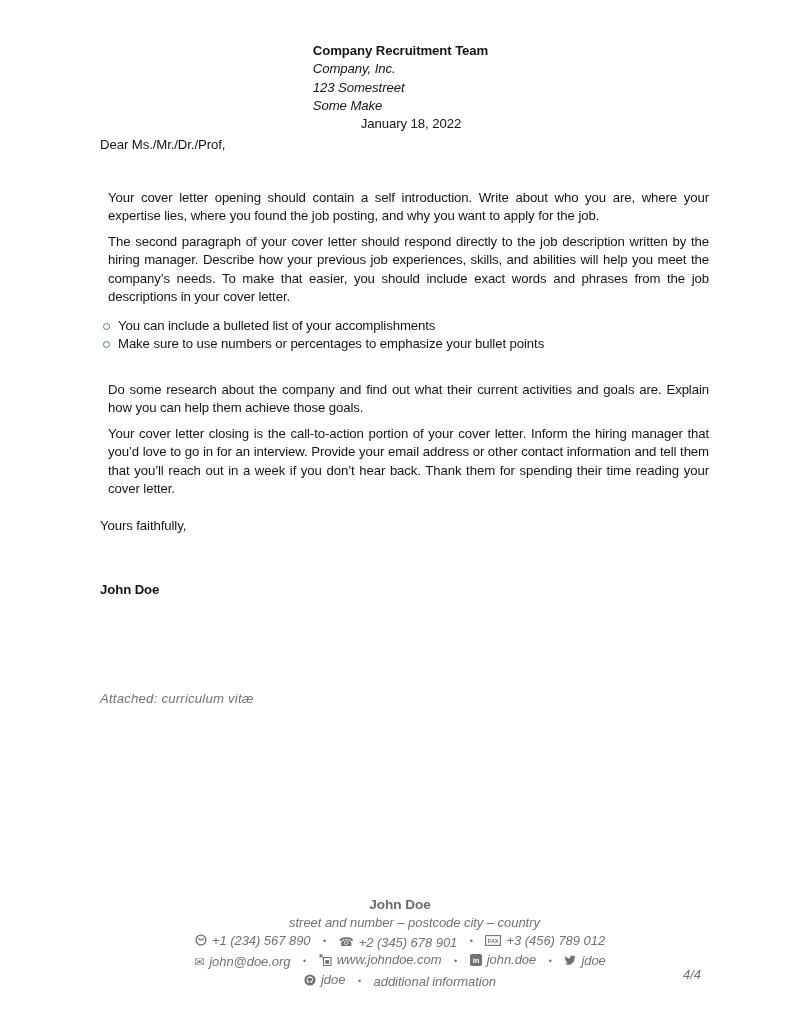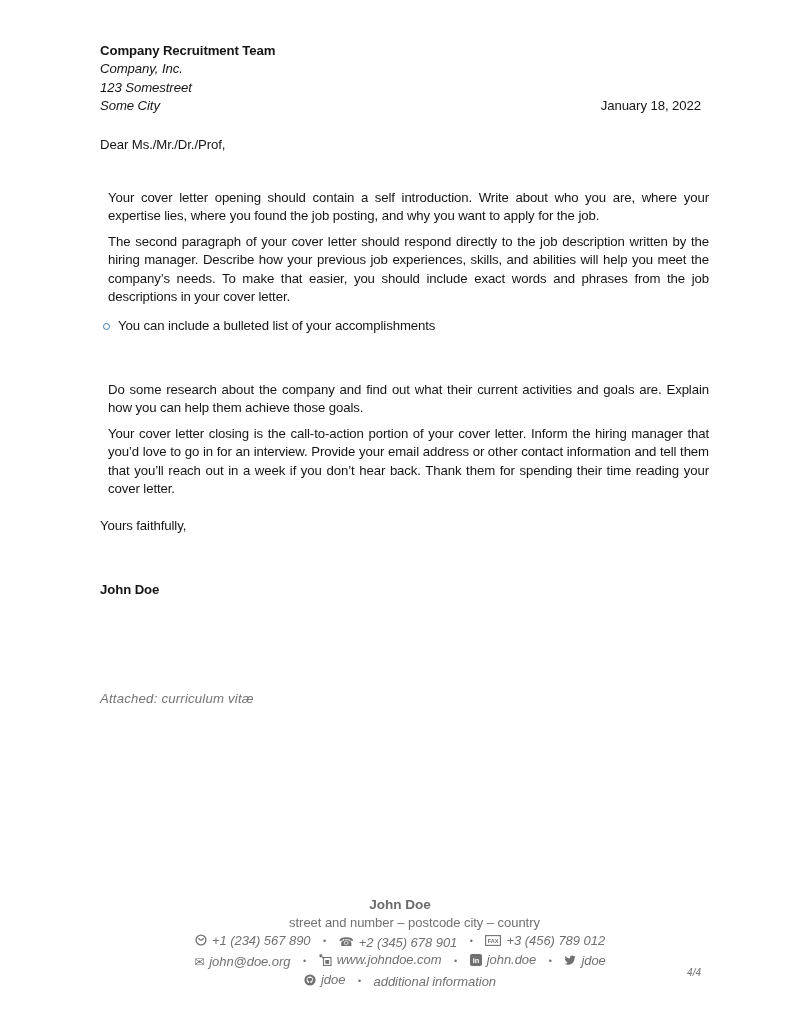--- a/index.html
+++ b/index.html
@@ -6,68 +6,72 @@
   body{
     width:800px;height:1035px;background:#ffffff;position:relative;
     font-family:"Liberation Sans", sans-serif;color:#151515;
     -webkit-font-smoothing:antialiased;
   }
   .abs{position:absolute;}
   .block{
     left:100px;width:601px;font-size:13.2px;line-height:18.3px;
     letter-spacing:-0.1px;text-align:justify;
   }
-  .header-row{display:flex;justify-content:space-between;align-items:flex-end;text-align:left;}
+  .header-row{display:flex;justify-content:space-between;align-items:center;text-align:left;flex-direction:column;}
   .recipient-name{font-weight:bold;}
   .recipient-line{font-style:italic;}
   .date{white-space:nowrap;text-align:right;margin-left:21px;}
   p{margin:8px;}
   .bullet-row{display:flex;align-items:flex-start;text-align:right;}
   .bullet-circle{
     flex:0 0 auto;width:5px;height:5px;border:1.6px solid #3d79b8;
     border-radius:50%;margin:6px 8px 0 3px;
   }
   .signature{font-weight:bold;}
   .attached{font-style:italic;color:#737373;letter-spacing:0.2px;}
   .footer{
     left:0;width:800px;text-align:center;color:#717171;
     font-size:13px;line-height:17.8px;letter-spacing:-0.05px;
   }
   .footer-name{font-weight:bold;font-size:13.6px;color:#6b6b6b;}
-  .footer-address{padding-left:29px;}
+  .footer-address{font-style:italic;padding-left:29px;}
   .contact-line{font-style:italic;white-space:nowrap;}
   .contact-item{display:inline-flex;align-items:center;}
   .cicon{display:inline-block;font-style:normal;margin-right:5px;color:#717171;line-height:1;}
   .cicon svg{display:block;}
   .glyph-icon{font-size:12px;font-family:"DejaVu Sans", sans-serif;}
   .sep{display:inline-block;margin:0 9px;font-size:9px;vertical-align:2px;font-style:normal;}
-  .page-num{font-style:italic;color:#717171;font-size:10px;}
+  .page-num{font-style:italic;color:#717171;font-size:13px;}
 </style>
 </head>
 <body>
 
 <div class="abs block header-row" style="top:42px">
   <div>
     <div class="recipient-name">Company Recruitment Team</div>
     <div class="recipient-line">Company, Inc.</div>
     <div class="recipient-line">123 Somestreet</div>
-    <div class="recipient-line">Some City</div>
+    <div class="recipient-line">Some Make</div>
   </div>
   <div class="date">January 18, 2022</div>
 </div>
 
 <div class="abs block" style="top:136px;text-align:left">Dear Ms./Mr./Dr./Prof,</div>
 
 <p class="abs block" style="top:181px">Your cover letter opening should contain a self introduction. Write about who you are, where your expertise lies, where you found the job posting, and why you want to apply for the job.</p>
 <p class="abs block" style="top:225px">The second paragraph of your cover letter should respond directly to the job description written by the hiring manager. Describe how your previous job experiences, skills, and abilities will help you meet the company’s needs. To make that easier, you should include exact words and phrases from the job descriptions in your cover letter.</p>
 
 <div class="abs block" style="top:317px">
   <div class="bullet-row">
     <span class="bullet-circle"></span>
     <span>You can include a bulleted list of your accomplishments</span>
+  </div>
+  <div class="bullet-row">
+    <span class="bullet-circle"></span>
+    <span>Make sure to use numbers or percentages to emphasize your bullet points</span>
   </div>
 </div>
 
 <p class="abs block" style="top:373px">Do some research about the company and find out what their current activities and goals are. Explain how you can help them achieve those goals.</p>
 <p class="abs block" style="top:417px">Your cover letter closing is the call-to-action portion of your cover letter. Inform the hiring manager that you’d love to go in for an interview. Provide your email address or other contact information and tell them that you’ll reach out in a week if you don’t hear back. Thank them for spending their time reading your cover letter.</p>
 
 <div class="abs block" style="top:517px;text-align:left">Yours faithfully,</div>
 <div class="abs block signature" style="top:581px;text-align:left">John Doe</div>
 
 <div class="abs block attached" style="top:690px;text-align:left">Attached: curriculum vitæ</div>

